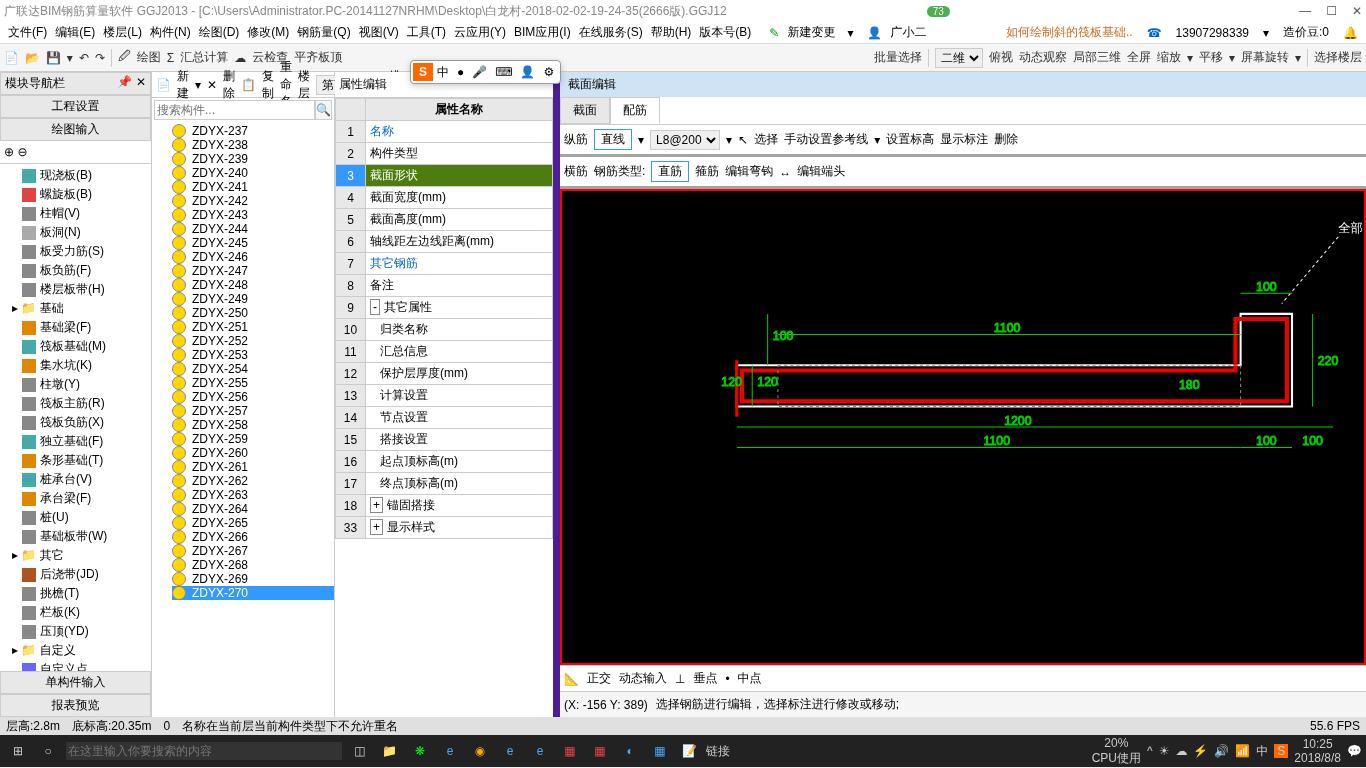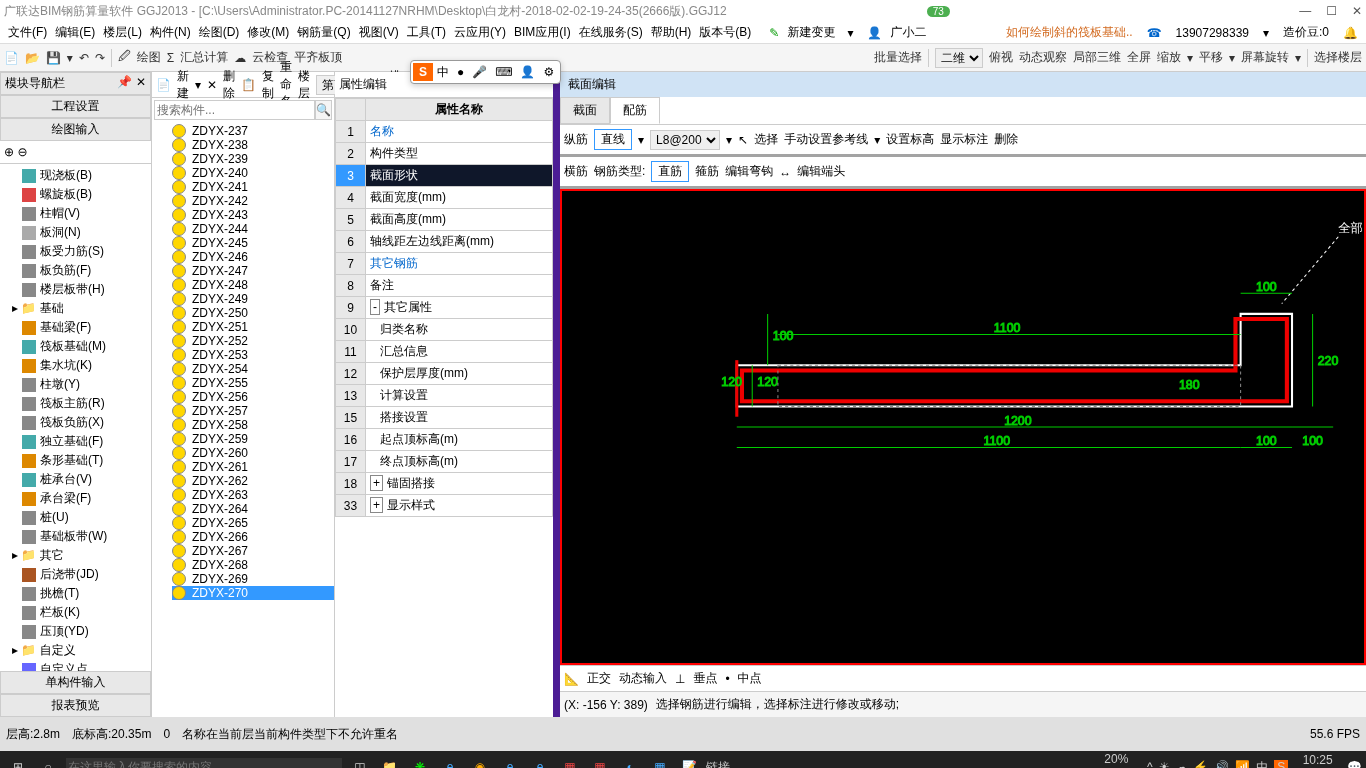--- a/index.html
+++ b/index.html
@@ -31,35 +31,35 @@
 .list-item { padding: 0; display: flex; align-items: center; }
 .list-item.sel { background: #3399ff; color: white; }
 .gear { width: 14px; height: 14px; margin-right: 6px; border-radius: 50%; background: #ffd700; border: 1px solid #888; display: inline-block; }
 .propcol { width: 225px; background: #fff; border-right: 7px solid #4c1d95; display: flex; flex-direction: column; }
 .prop-head { padding: 4px; border-bottom: 1px solid #ccc; }
 .prop-table { flex: 1; overflow: auto; }
 .prop-table table { width: 100%; border-collapse: collapse; }
 .prop-table th { background: #e8e8e8; border: 1px solid #ccc; padding: 2px; }
 .prop-table td { border: 1px solid #ccc; padding: 2px 4px; }
 .prop-table td:first-child { text-align: center; width: 30px; background: #e8e8e8; }
-.prop-table tr.sel td:last-child { background: #0f172a; color: white; }
+.prop-table tr.sel td:last-child { background: #4d7c0f; color: white; }
 .prop-table tr.sel td:first-child { background: #3399ff; color: white; }
 .bluecell { color: #0066cc; }
 .rightcol { flex: 1; display: flex; flex-direction: column; background: #fff; }
 .sec-title { background: #d0e3f5; padding: 4px 8px; }
 .tabs { display: flex; border-bottom: 1px solid #ccc; }
 .tab { padding: 4px 12px; border: 1px solid #ccc; background: #e8e8e8; }
 .tab.act { background: #fff; border-bottom: 1px solid #fff; }
 .opt-row { display: flex; align-items: center; gap: 6px; padding: 4px; border-bottom: 3px solid #a3a3a3; }
 .boxed { border: 1px solid #3399ff; padding: 1px 6px; }
 .canvas { flex: 1; background: #000; position: relative; border: 2px solid red; }
 .canvas svg { width: 100%; height: 100%; }
 .bot-row { display: flex; align-items: center; gap: 8px; padding: 4px; border-top: 1px solid #ccc; background: #fff; }
 .status { display: flex; align-items: center; gap: 8px; padding: 4px; border-top: 1px solid #ccc; background: #f5f5f5; }
-.statusbar { height: 34px; background: #e0e0e0; display: flex; align-items: center; padding: 0 6px; gap: 12px; }
+.statusbar { height: 18px; background: #e0e0e0; display: flex; align-items: center; padding: 0 6px; gap: 12px; }
 .taskbar { height: 32px; background: #222; display: flex; align-items: center; padding: 0 4px; color: #ccc; gap: 2px; }
 .taskbar .search { flex: 0 0 280px; }
 .taskbar .search input { background: #333; border: none; color: #999; width: 100%; }
 .tb-ico { width: 28px; height: 28px; display: flex; align-items: center; justify-content: center; }
 .tb-right { margin-left: auto; display: flex; align-items: center; gap: 6px; font-size: 11px; }
 .ime { position: absolute; top: 60px; left: 410px; background: #fff; border: 1px solid #999; border-radius: 4px; display: flex; align-items: center; padding: 2px; box-shadow: 0 2px 6px rgba(0,0,0,0.2); z-index: 100; }
 .ime .logo { background: #ff6600; color: white; padding: 2px 6px; font-weight: bold; }
 .ime span { padding: 0 4px; }
 select { border: 1px solid #ccc; padding: 1px; }
 </style>
@@ -306,20 +306,24 @@
             </tr>
             <tr>
               <td>12</td>
               <td class="">&nbsp;&nbsp;&nbsp;保护层厚度(mm)</td>
             </tr>
             <tr>
               <td>13</td>
               <td class="">&nbsp;&nbsp;&nbsp;计算设置</td>
             </tr>
             <tr>
+              <td>14</td>
+              <td class="">&nbsp;&nbsp;&nbsp;节点设置</td>
+            </tr>
+            <tr>
               <td>15</td>
               <td class="">&nbsp;&nbsp;&nbsp;搭接设置</td>
             </tr>
             <tr>
               <td>16</td>
               <td class="">&nbsp;&nbsp;&nbsp;起点顶标高(m)</td>
             </tr>
             <tr>
               <td>17</td>
               <td class="">&nbsp;&nbsp;&nbsp;终点顶标高(m)</td>

